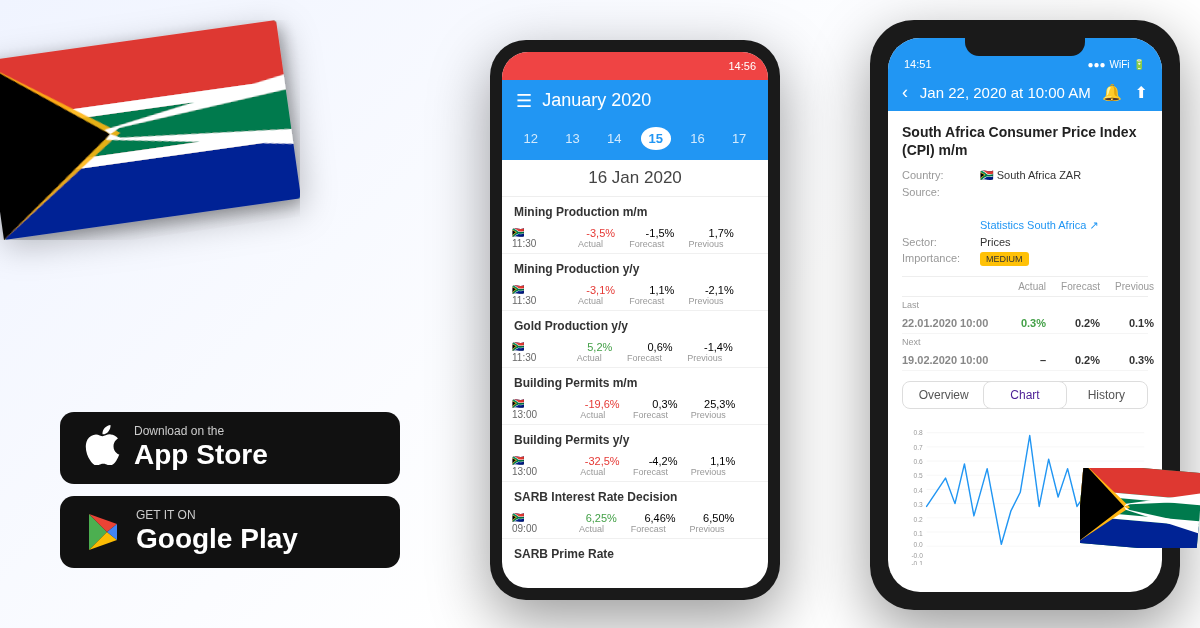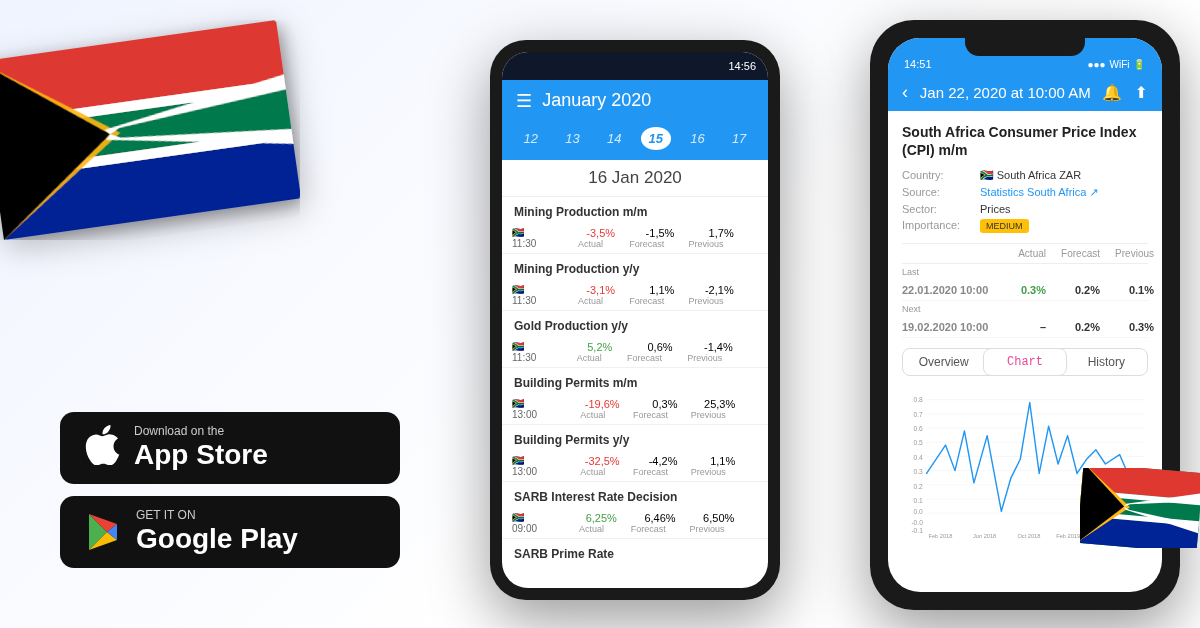--- a/index.html
+++ b/index.html
@@ -132,21 +132,21 @@
       width: 100%;
       height: 100%;
       background: #ffffff;
       border-radius: 26px;
       overflow: hidden;
       position: relative;
     }
 
     .android-status-bar {
       height: 28px;
-      background: #0f172a;
+      background: #ef4444;
       display: flex;
       align-items: center;
       justify-content: flex-end;
       padding: 0 12px;
       font-size: 11px;
       color: white;
     }
 
     .android-header {
       background: #2196F3;
@@ -167,21 +167,20 @@
       font-size: 18px;
       font-weight: 500;
     }
 
     .date-tabs {
       background: #2196F3;
       display: flex;
       align-items: center;
       justify-content: space-around;
       padding: 6px 8px 10px;
-      font-style: italic;
     }
 
     .date-tab {
       color: rgba(255,255,255,0.8);
       font-size: 13px;
       padding: 4px 8px;
       border-radius: 50%;
       min-width: 28px;
       text-align: center;
     }
@@ -337,20 +336,21 @@
       width: 70px;
       flex-shrink: 0;
     }
 
     .info-value {
       color: #333;
     }
 
     .info-link {
       color: #2196F3;
+      margin-top: 33px;
     }
 
     .badge-medium {
       background: #FFC107;
       color: #333;
       font-size: 9px;
       font-weight: 400;
       padding: 2px 6px;
       border-radius: 3px;
     }
@@ -412,26 +412,25 @@
       flex: 1;
       text-align: center;
       padding: 6px;
       font-size: 12px;
       color: #555;
       cursor: pointer;
     }
 
     .tab-item.active {
       background: white;
-      color: #ec4899;
+      color: #4c1d95;
       font-weight: 500;
       border: 1px solid #ddd;
       margin: -1px;
       border-radius: 8px;
-      font-family: Liberation Mono, monospace;
     }
 
     
     .chart-area {
       width: 100%;
       height: 160px;
       position: relative;
     }
 
     

